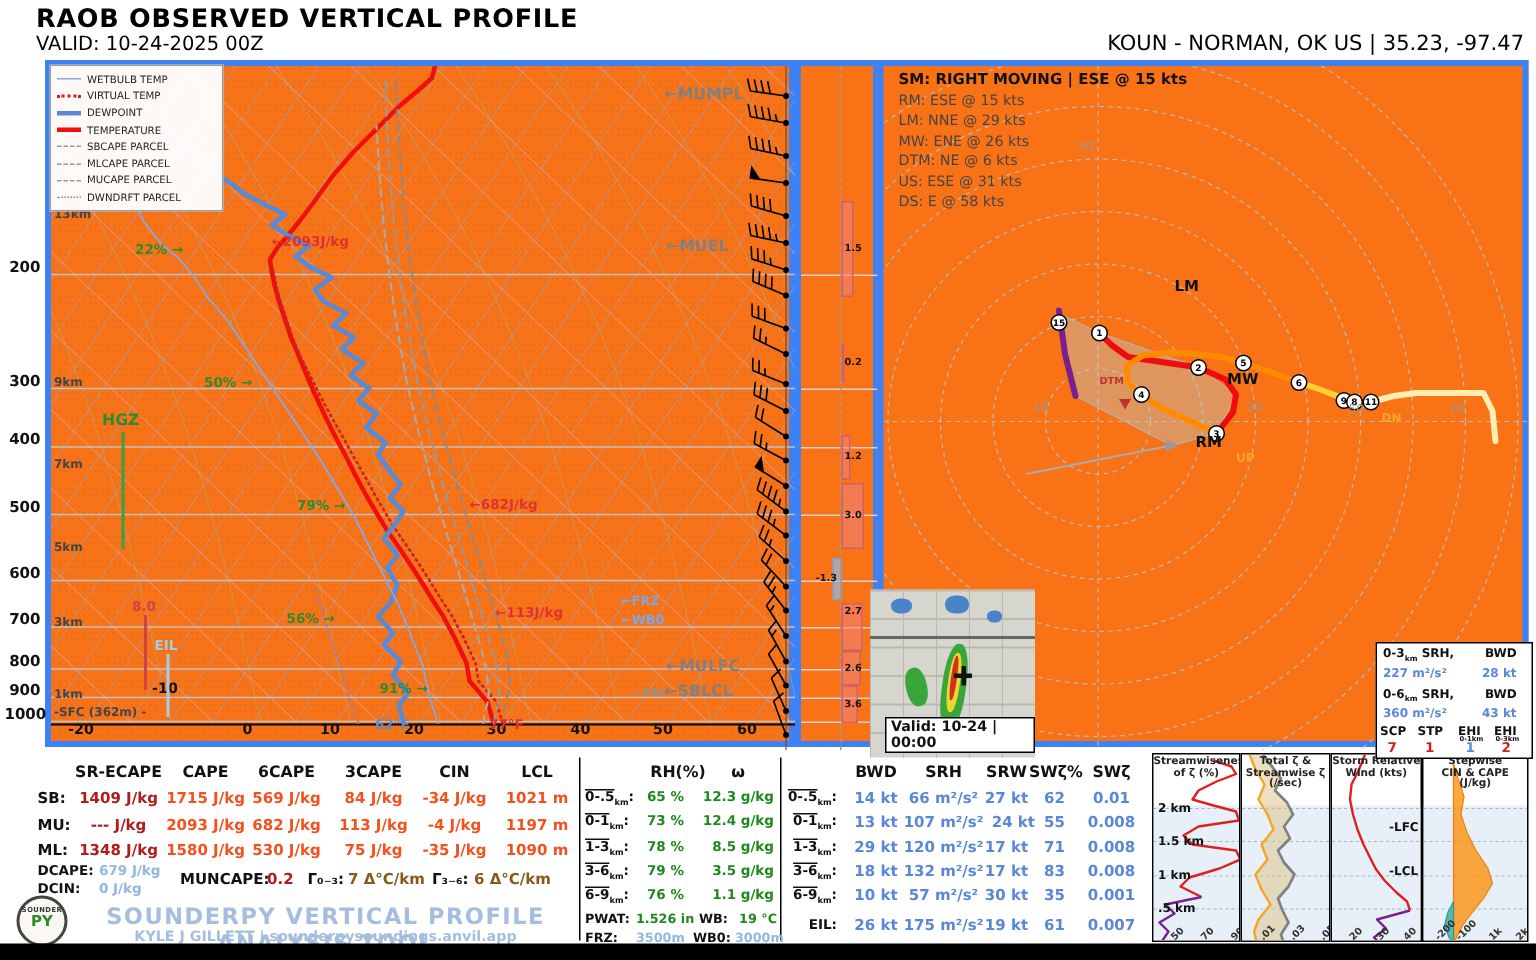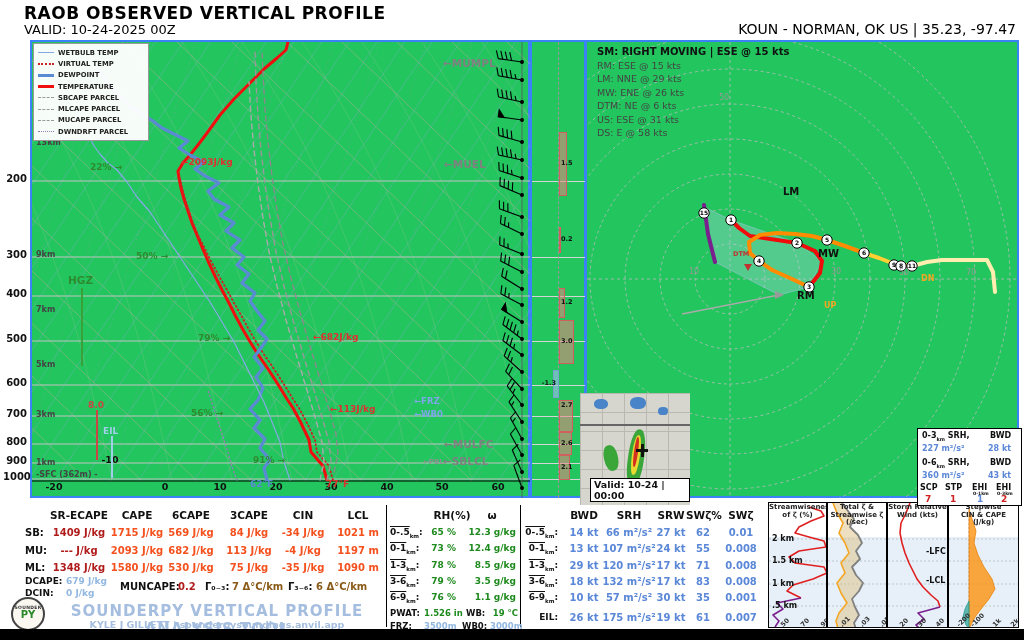--- a/index.html
+++ b/index.html
@@ -2,21 +2,21 @@
 <html><head>
 <meta charset="utf-8">
 <style>
   html,body{margin:0;padding:0;background:#888;}
   #stage{position:relative;width:1024px;height:640px;background:#fff;overflow:hidden;
          font-family:"DejaVu Sans","Liberation Sans",sans-serif;outline:2px solid #000;margin:0 auto;}
   .abs{position:absolute;}
   .hdr-title{left:24px;top:3px;font-size:17px;font-weight:bold;color:#000;letter-spacing:.5px;}
   .hdr-valid{left:24px;top:22px;font-size:13px;color:#000;}
   .hdr-station{right:8px;top:21px;font-size:14px;color:#000;}
-  .panel{position:absolute;border:2px solid #3b82f6;background:#22c55e;box-sizing:border-box;}
+  .panel{position:absolute;border:4px solid #3b82f6;background:#f97316;box-sizing:border-box;}
   #skewt-panel{left:30px;top:40px;width:500px;height:458px;
      background-image:radial-gradient(rgba(110,110,110,.22) .6px,transparent .7px);background-size:4px 4px;}
   #omega-panel{left:530px;top:40px;width:56px;height:458px;}
   #hodo-panel{left:585px;top:40px;width:434px;height:458px;}
   #hodo-info{position:absolute;left:10px;top:3px;line-height:13.5px;font-size:9.5px;color:#444;}
   #hodo-info .sm{font-weight:bold;color:#111;font-size:10px;}
   .flt{position:absolute;white-space:nowrap;}
   .agray{font-size:10.5px;font-weight:bold;color:#808080;}
   .agray-sm{font-size:7px;font-weight:bold;color:#909090;}
   .ablue{font-size:8.5px;font-weight:bold;color:#7da7e8;}
@@ -33,21 +33,21 @@
   .aorange{font-size:8px;font-weight:bold;color:#f5a623;}
   .aring{font-size:8px;color:#999;}
   .ptick{font-size:10px;font-weight:bold;color:#111;text-align:right;width:24px;}
   .htick{font-size:8px;font-weight:bold;color:#444;}
   .xtick{font-size:9.5px;font-weight:bold;color:#111;width:30px;text-align:center;}
   .vline{position:absolute;width:0;border-left:1px solid #000;}
   #legend{position:absolute;left:33px;top:43px;width:106px;background:rgba(255,255,255,.96);
           border:1px solid #999;padding:3px 4px;z-index:5;}
   .leg-row{display:flex;align-items:center;height:11.3px;}
   .leg-samp{width:16px;margin-right:4px;border-top-style:solid;}
-  .leg-lbl{font-size:6.8px;color:#222;font-weight:700;}
+  .leg-lbl{font-size:6.8px;color:#222;font-weight:400;}
   .s-wetbulb{border-top:1.6px solid #86a9e6;}
   .s-virtual{border-top:2.5px dotted #cc2222;}
   .s-dewpoint{border-top:3.5px solid #5b8ad5;}
   .s-temperature{border-top:3.5px solid #f00f0f;}
   .s-parcel{border-top:1.6px dashed #999;}
   .s-downdraft{border-top:1.6px dotted #9b7bb8;}
   #map-inset{position:absolute;left:580px;top:393px;width:110px;height:112px;background:#d6d6ce;z-index:6;overflow:hidden;
      background-image:linear-gradient(#b9b9b1 1px,transparent 1px),linear-gradient(90deg,#b9b9b1 1px,transparent 1px);
      background-size:22px 19px;}
   .blob{position:absolute;border-radius:45%;}
@@ -404,21 +404,21 @@
       <div style="position:absolute;top:256px;left:29px;font-size:6.5px;font-weight:bold;color:#111;">1.2</div>
       <div style="position:absolute;top:278px;height:44px;width:15px;left:27px;background:rgba(240,128,128,.55);border:1px solid #d06060;box-sizing:border-box;"></div>
       <div style="position:absolute;top:295px;left:29px;font-size:6.5px;font-weight:bold;color:#111;">3.0</div>
       <div style="position:absolute;top:328px;height:28px;width:6.5px;left:20.5px;background:rgba(150,190,230,.65);border:1px solid #7aa0d0;box-sizing:border-box;"></div>
       <div style="position:absolute;top:337px;left:2px;width:22px;text-align:right;font-size:6.5px;font-weight:bold;color:#111;">-1.3</div>
       <div style="position:absolute;top:358px;height:32px;width:13.5px;left:27px;background:rgba(240,128,128,.55);border:1px solid #d06060;box-sizing:border-box;"></div>
       <div style="position:absolute;top:359px;left:29px;font-size:6.5px;font-weight:bold;color:#111;">2.7</div>
       <div style="position:absolute;top:390px;height:23px;width:13px;left:27px;background:rgba(240,128,128,.55);border:1px solid #d06060;box-sizing:border-box;"></div>
       <div style="position:absolute;top:396.5px;left:29px;font-size:6.5px;font-weight:bold;color:#111;">2.6</div>
       <div style="position:absolute;top:413px;height:25px;width:10.5px;left:27px;background:rgba(240,128,128,.55);border:1px solid #d06060;box-sizing:border-box;"></div>
-      <div style="position:absolute;top:420.5px;left:29px;font-size:6.5px;font-weight:bold;color:#111;">2.1</div>
+      <div style="position:absolute;top:420.5px;left:29px;font-size:6.5px;font-weight:bold;color:#111;">3.6</div>
     </div>
 
   <div id="hodo-panel" class="panel">
     <svg id="hodo-svg" width="432" height="456">
         <line x1="143" y1="0" x2="143" y2="456" stroke="#bbb" stroke-width="0.8" stroke-dasharray="3,3"></line>
         <line x1="0" y1="237" x2="432" y2="237" stroke="#bbb" stroke-width="0.8" stroke-dasharray="3,3"></line>
         <circle cx="143" cy="237" r="35" fill="none" stroke="#bbb" stroke-width="0.8" stroke-dasharray="3,3"></circle>
         <circle cx="143" cy="237" r="70" fill="none" stroke="#bbb" stroke-width="0.8" stroke-dasharray="3,3"></circle>
         <circle cx="143" cy="237" r="105" fill="none" stroke="#bbb" stroke-width="0.8" stroke-dasharray="3,3"></circle>
         <circle cx="143" cy="237" r="140" fill="none" stroke="#bbb" stroke-width="0.8" stroke-dasharray="3,3"></circle>
@@ -581,21 +581,21 @@
       <div class="tcell th" style="left:720px;top:509px;width:42px;text-align:center;">SWζ</div>
       <div class="tcell tl sm9" style="left:520px;top:527px;width:38px;text-align:right;"><span class="ovl">0-.5</span><sub style="font-size:5.5px">km</sub>:</div>
       <div class="tcell c-blue" style="left:566px;top:527px;width:36px;text-align:center;">14 kt</div>
       <div class="tcell c-blue" style="left:600px;top:527px;width:58px;text-align:center;">66 m²/s²</div>
       <div class="tcell c-blue" style="left:652px;top:527px;width:38px;text-align:center;">27 kt</div>
       <div class="tcell c-blue" style="left:686px;top:527px;width:34px;text-align:center;">62</div>
       <div class="tcell c-blue" style="left:720px;top:527px;width:42px;text-align:center;">0.01</div>
       <div class="tcell tl sm9" style="left:520px;top:543.3px;width:38px;text-align:right;"><span class="ovl">0-1</span><sub style="font-size:5.5px">km</sub>:</div>
       <div class="tcell c-blue" style="left:566px;top:543.3px;width:36px;text-align:center;">13 kt</div>
       <div class="tcell c-blue" style="left:600px;top:543.3px;width:58px;text-align:center;">107 m²/s²</div>
-      <div class="tcell c-blue" style="left:652px;top:543.3px;width:38px;text-align:center;">24 kt</div>
+      <div class="tcell c-blue" style="left:652px;top:543.3px;width:38px;text-align:right;">24 kt</div>
       <div class="tcell c-blue" style="left:686px;top:543.3px;width:34px;text-align:center;">55</div>
       <div class="tcell c-blue" style="left:720px;top:543.3px;width:42px;text-align:center;">0.008</div>
       <div class="tcell tl sm9" style="left:520px;top:559.6px;width:38px;text-align:right;"><span class="ovl">1-3</span><sub style="font-size:5.5px">km</sub>:</div>
       <div class="tcell c-blue" style="left:566px;top:559.6px;width:36px;text-align:center;">29 kt</div>
       <div class="tcell c-blue" style="left:600px;top:559.6px;width:58px;text-align:center;">120 m²/s²</div>
       <div class="tcell c-blue" style="left:652px;top:559.6px;width:38px;text-align:center;">17 kt</div>
       <div class="tcell c-blue" style="left:686px;top:559.6px;width:34px;text-align:center;">71</div>
       <div class="tcell c-blue" style="left:720px;top:559.6px;width:42px;text-align:center;">0.008</div>
       <div class="tcell tl sm9" style="left:520px;top:575.9px;width:38px;text-align:right;"><span class="ovl">3-6</span><sub style="font-size:5.5px">km</sub>:</div>
       <div class="tcell c-blue" style="left:566px;top:575.9px;width:36px;text-align:center;">18 kt</div>

